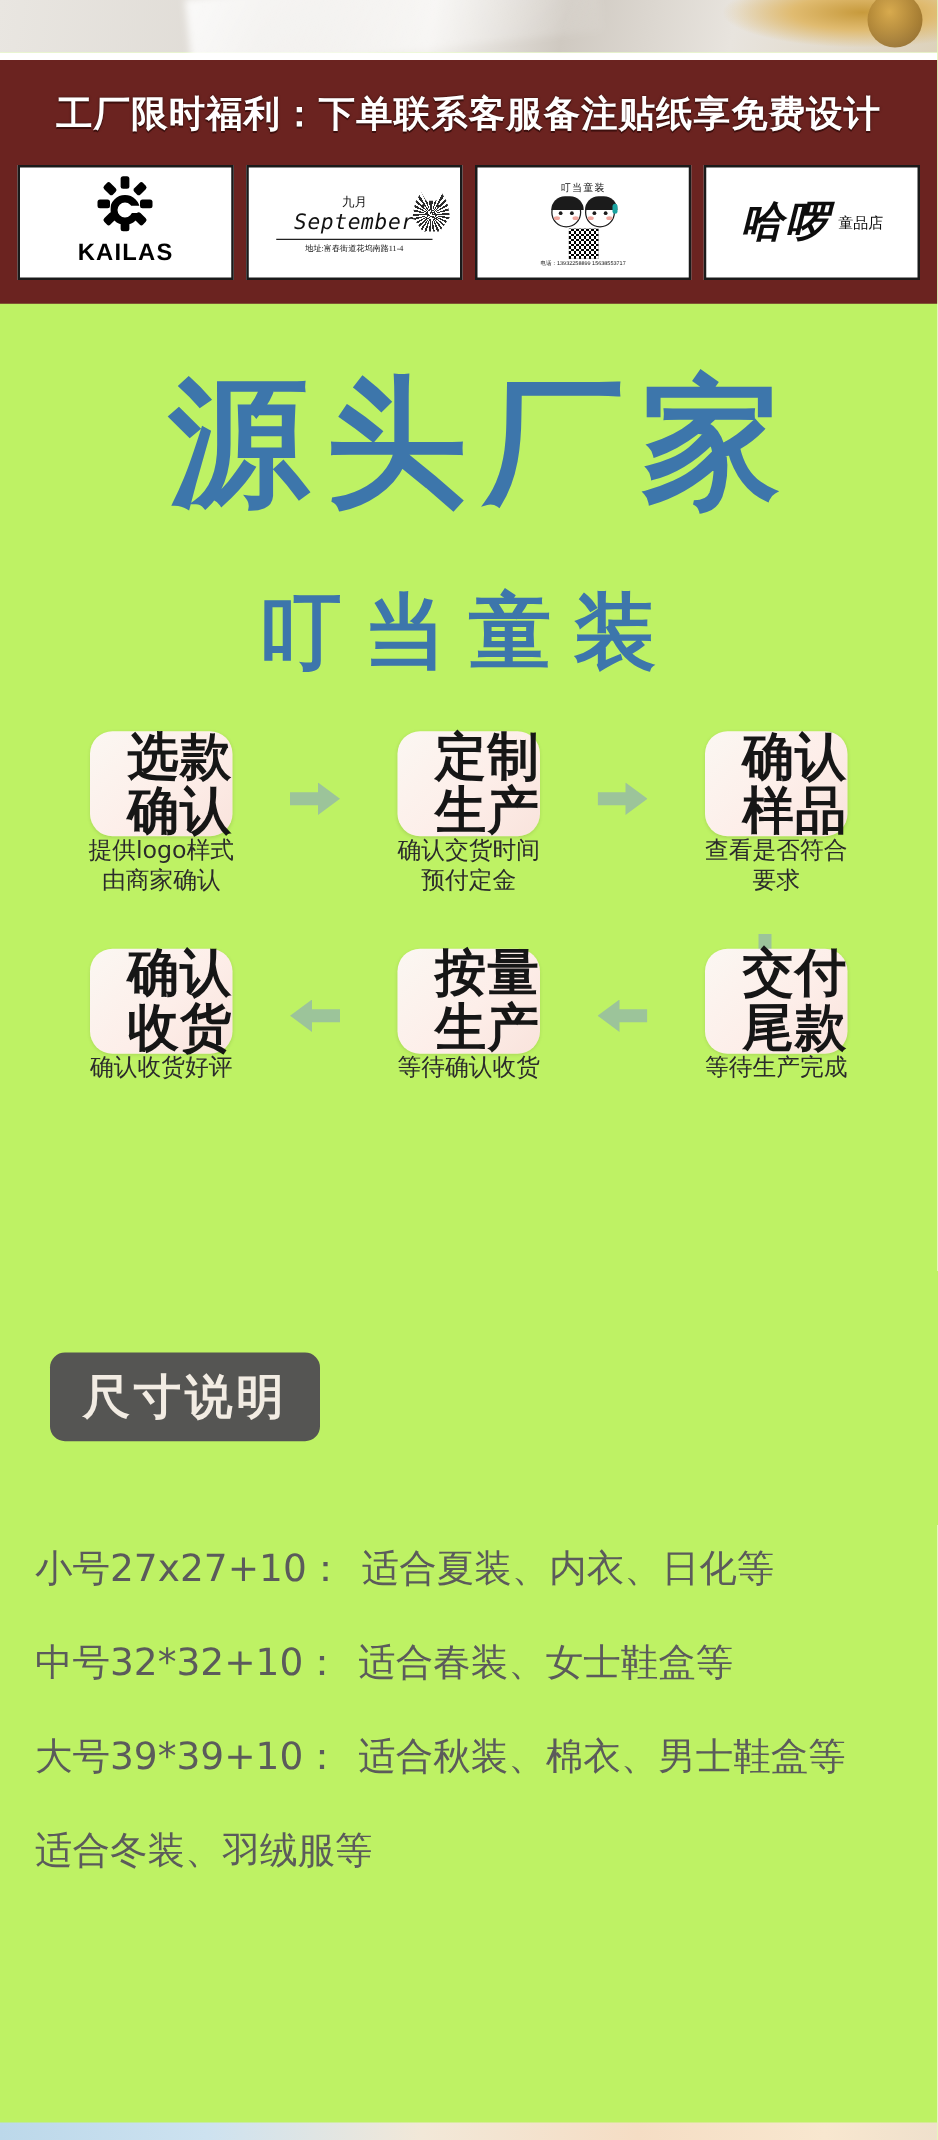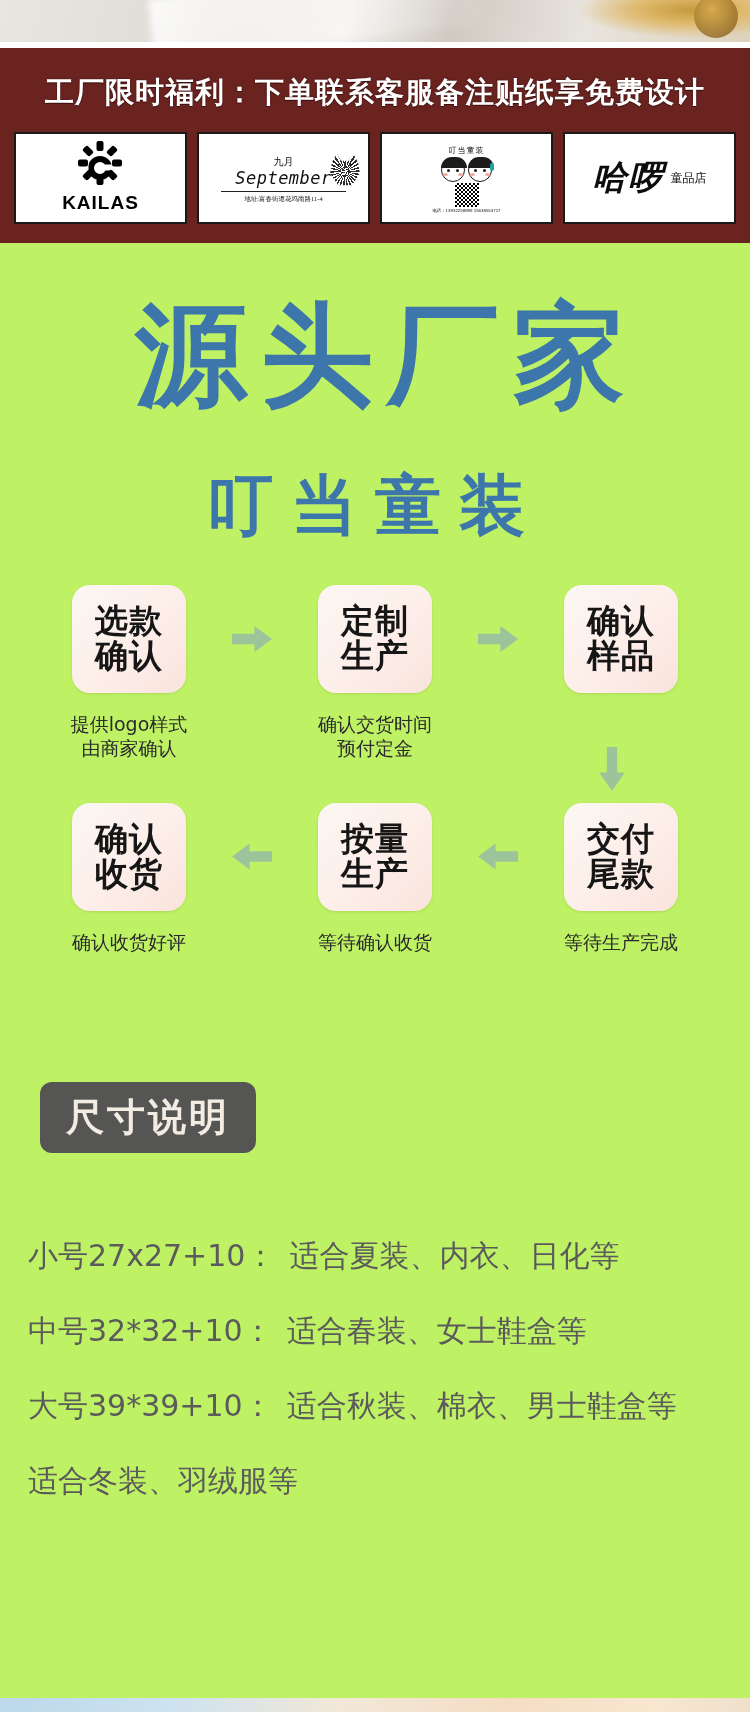--- a/index.html
+++ b/index.html
@@ -184,31 +184,31 @@
   
   .flow{ position:absolute; top:585px; left:0; width:750px; }
   .flow-row{
     position:relative;
     display:flex; align-items:flex-start; justify-content:center;
     width:750px;
   }
   .flow-row.r2{ margin-top:42px; }
   .node{ width:188px; text-align:center; }
   .chip{
-    width:114px;height:108px;margin:0 auto;
+    width:114px;height:84px;margin:0 auto;
     border-radius:18px;
     background:linear-gradient(135deg,#fbf7f2 0%,#fdeee9 55%,#f9e3dc 100%);
     box-shadow:0 1px 3px rgba(0,0,0,.10);
-    display:flex;flex-direction:column;align-items:center;justify-content:center;
+    display:flex;flex-direction:column;align-items:flex-end;justify-content:center;
     color:#161616;
-    font-size:33px;font-weight:bold;line-height:1.05;letter-spacing:1px;
+    font-size:41px;font-weight:bold;line-height:1.05;letter-spacing:1px;
     font-family:"DejaVu Sans",sans-serif;
   }
   .caption{
-    margin-top:20px;
+    margin-top:0;
     font-size:19px;color:#2b2b2b;line-height:1.25;
     font-family:"DejaVu Sans",sans-serif;
     white-space:pre-line;
   }
   .arrow-h{
     width:58px; height:108px;
     display:flex;align-items:center;justify-content:center;
     flex:0 0 58px;
   }
   .arrow-h .glyph{
@@ -361,20 +361,22 @@
 
       <div class="arrow-h">
           <span class="glyph"></span>
         </div>
 
       <div class="node">
         <div class="chip">
           <span>确认</span>
           <span>样品</span>
         </div>
+        <div class="caption">查看是否符合
+要求</div>
       </div>
 
       <div class="arrow-down"></div>
     </div>
 
     <div class="flow-row r2">
       <div class="node">
         <div class="chip">
           <span>确认</span>
           <span>收货</span>

